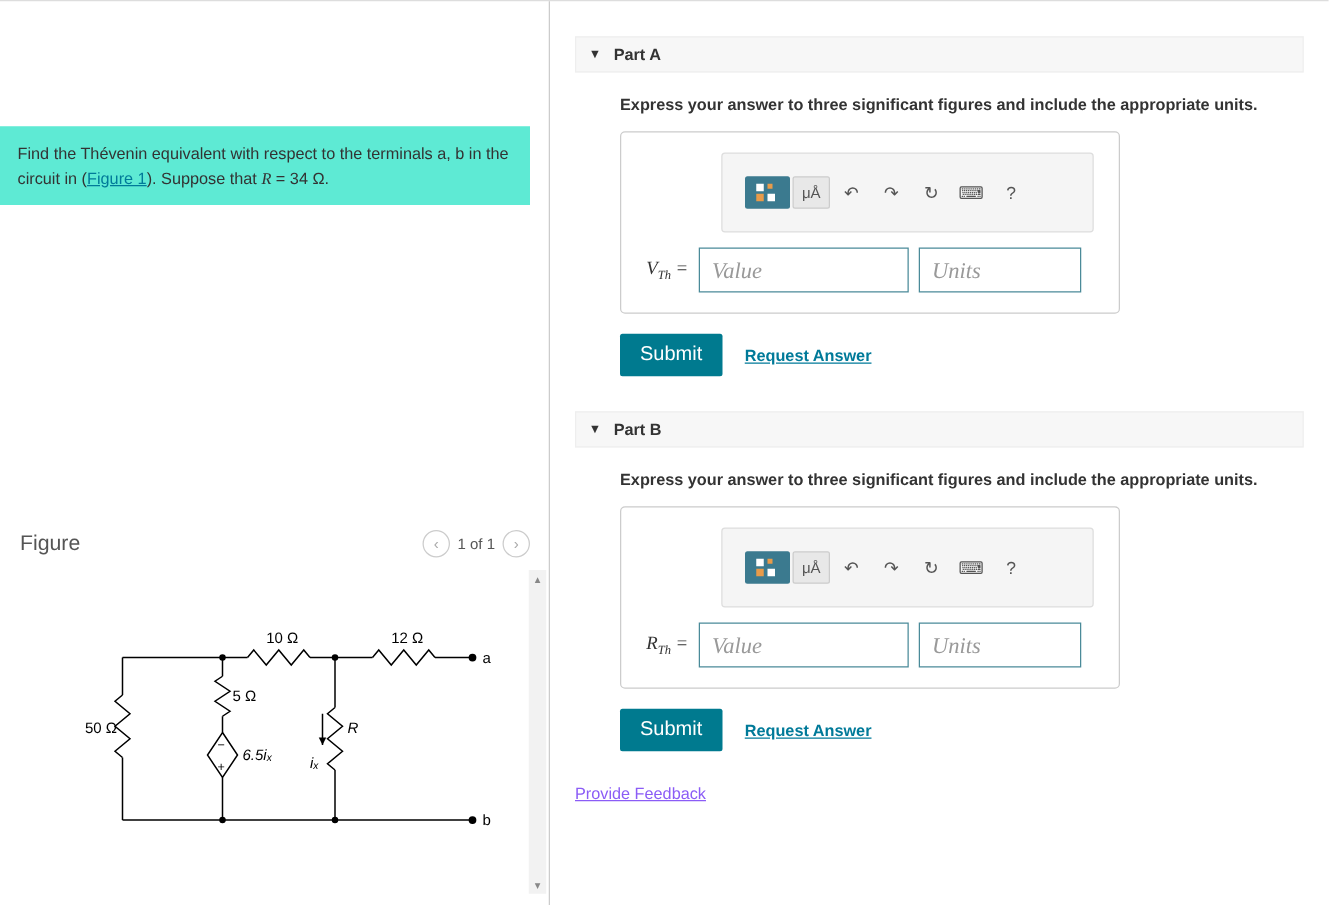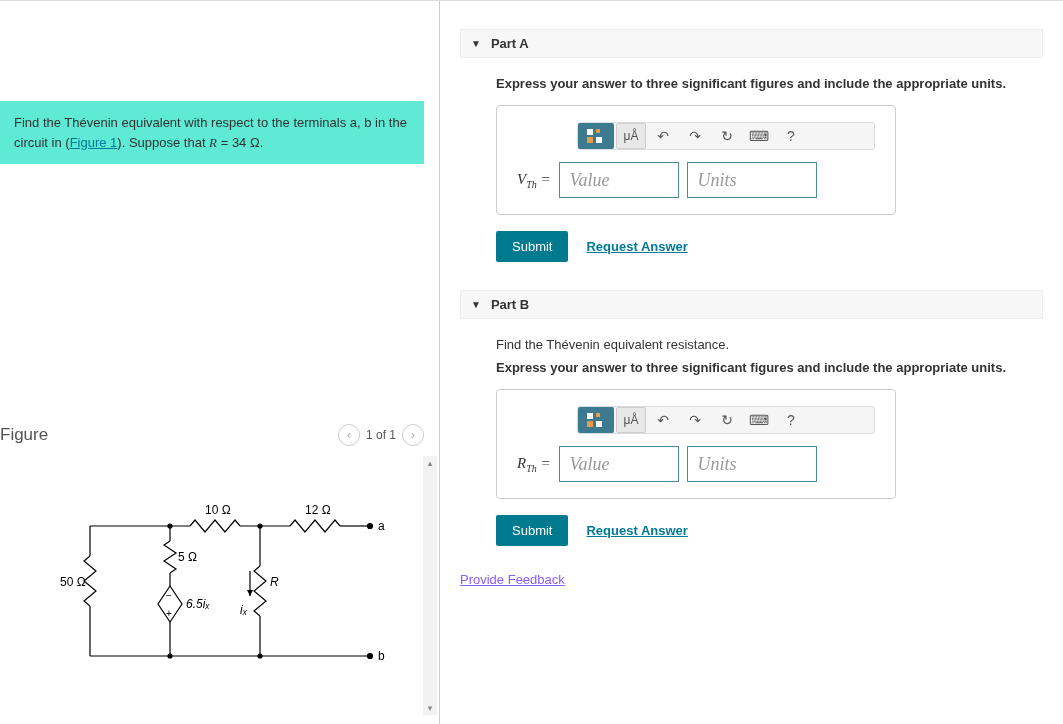--- a/index.html
+++ b/index.html
@@ -2,47 +2,47 @@
 <html><head>
 <meta charset="utf-8">
 <style>
   * { box-sizing: border-box; margin: 0; padding: 0; }
   body { font-family: Arial, Helvetica, sans-serif; font-size: 13px; color: #333; background: #fff; }
   .container { display: flex; width: 1063px; height: 724px; border-top: 1px solid #ddd; }
   .left-panel { width: 440px; border-right: 1px solid #ccc; position: relative; padding: 0; }
   .right-panel { flex: 1; padding: 0 20px; overflow-y: auto; }
   .problem-box { background: #5eead4; padding: 12px 14px; margin: 100px 15px 16px 0; line-height: 1.5; font-size: 13px; }
   .problem-box .link { color: #007a99; text-decoration: underline; cursor: pointer; }
-  .figure-section { position: absolute; bottom: 0; left: 0; right: 0; height: 300px; }
+  .figure-section { position: absolute; bottom: 0; left: 16px; right: 0; height: 300px; }
   .figure-header { display: flex; justify-content: space-between; align-items: center; padding: 0 15px 8px 0; border-bottom: 1px solid transparent; }
   .figure-title { font-size: 17px; color: #555; }
   .figure-nav { display: flex; align-items: center; gap: 6px; font-size: 12px; color: #555; }
   .nav-btn { width: 22px; height: 22px; border: 1px solid #ccc; border-radius: 50%; background: #fff; display: flex; align-items: center; justify-content: center; color: #aaa; cursor: pointer; font-size: 12px; }
   .figure-body { border-top: 1px solid transparent; padding: 20px 10px; height: 260px; position: relative; display: flex; justify-content: center; align-items: center; }
   .scroll-track { position: absolute; right: 2px; top: 0; bottom: 0; width: 14px; background: #f2f2f2; }
   .scroll-arrow { width: 14px; height: 14px; display: flex; align-items: center; justify-content: center; color: #888; font-size: 9px; }
   .part-section { margin-top: 28px; }
   .part-header { display: flex; align-items: center; gap: 10px; background: #f7f7f7; padding: 6px 10px; border: 1px solid #eee; }
   .part-header .caret { font-size: 10px; color: #333; }
   .part-header .title { font-weight: bold; font-size: 13px; }
   .part-body { padding: 18px 0 0 36px; }
   .prompt { margin-bottom: 8px; font-size: 13px; }
   .instruct { font-weight: bold; margin-bottom: 14px; font-size: 13px; }
   .answer-box { border: 1px solid #ccc; border-radius: 4px; padding: 16px 20px; display: inline-block; min-width: 400px; }
-  .toolbar { display: flex; align-items: center; gap: 2px; background: #f5f5f5; border: 1px solid #ddd; border-radius: 3px; padding: 0; margin-left: 60px; margin-bottom: 12px; }
+  .toolbar { display: flex; align-items: center; gap: 2px; background: #f5f5f5; border: 1px solid #ddd; border-radius: 3px; padding: 18px; margin-left: 60px; margin-bottom: 12px; }
   .tool-btn { width: 30px; height: 26px; display: flex; align-items: center; justify-content: center; cursor: pointer; color: #555; font-size: 14px; border-radius: 2px; }
   .tool-btn.tmpl { background: #3b7a8f; color: #fff; width: 36px; }
   .tool-btn.units { background: #e8e8e8; border: 1px solid #ccc; font-size: 12px; }
   .input-row { display: flex; align-items: center; gap: 8px; }
   .var-label { font-style: italic; font-family: Liberation Serif, serif; font-size: 15px; }
   .field { border: 1px solid #4a8a99; height: 36px; padding: 0 10px; font-family: 'Times New Roman', serif; font-style: italic; color: #999; font-size: 18px; display: flex; align-items: center; background: #fff; }
-  .field.value { width: 120px; }
+  .field.value { width: 168px; }
   .field.units { width: 130px; }
   .action-row { margin-top: 16px; display: flex; align-items: center; gap: 18px; }
-  .submit-btn { background: #007a8f; color: #fff; border: none; padding: 8px 16px; font-size: 13px; cursor: pointer; border-radius: 2px; }
+  .submit-btn { background: #007a8f; color: #fff; border: none; padding: 8px 16px; font-size: 16px; cursor: pointer; border-radius: 2px; }
   .req-link { color: #007a99; text-decoration: underline; font-weight: bold; font-size: 13px; cursor: pointer; }
   .feedback { margin: 26px 0 10px 0; }
   .feedback a { color: #8b5cf6; text-decoration: underline; font-size: 13px; cursor: pointer; }
 </style>
 </head>
 <body>
 
 <div class="container">
   <div class="left-panel">
     <div class="problem-box">
@@ -158,21 +158,20 @@
         </div>
       </div>
     </div>
 
     <div class="part-section">
       <div class="part-header">
         <span class="caret">▼</span>
         <span class="title">Part B</span>
       </div>
       <div class="part-body">
-        <div class="prompt">Find the Thévenin equivalent resistance.</div>
         <div class="instruct">Express your answer to three significant figures and include the appropriate units.</div>
         <div class="answer-box">
           <div class="toolbar">
             <div class="tool-btn tmpl">
               <svg width="20" height="16">
                   <rect x="1" y="1" width="6" height="6" fill="#fff"></rect>
                   <rect x="10" y="1" width="4" height="4" fill="#e89b4a"></rect>
                   <rect x="1" y="9" width="6" height="6" fill="#e89b4a"></rect>
                   <rect x="10" y="9" width="6" height="6" fill="#fff"></rect>
                 </svg>

